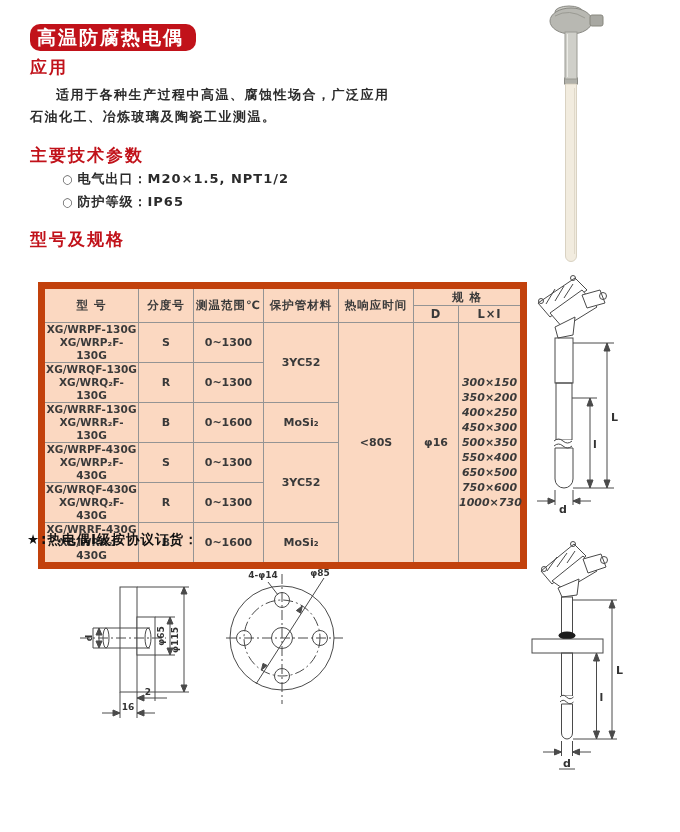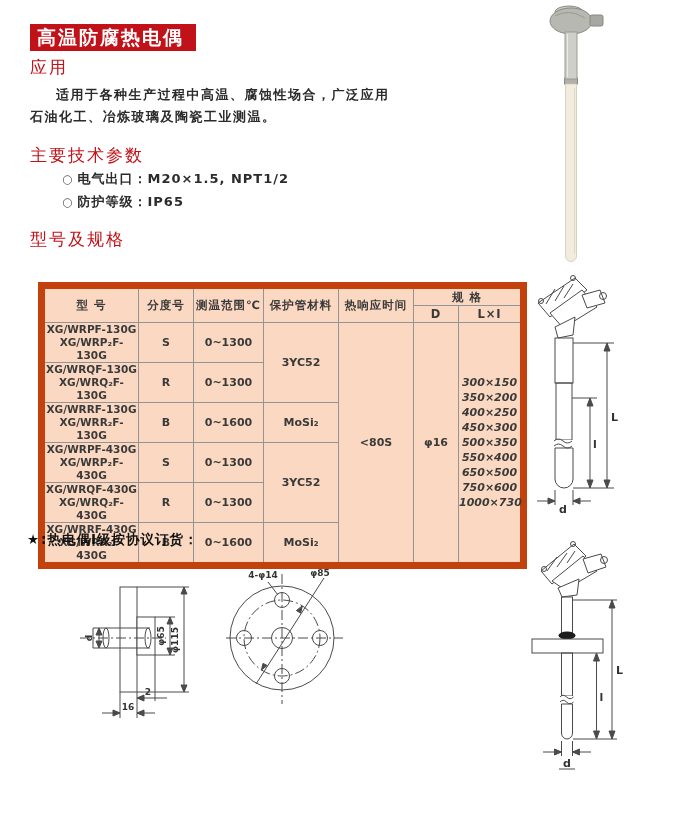--- a/index.html
+++ b/index.html
@@ -1,21 +1,21 @@
 <!DOCTYPE html>
 <html><head>
 <meta charset="utf-8">
 <style>
   html,body{margin:0;padding:0;background:#fff;}
   .page{position:relative;width:680px;height:832px;background:#ffffff;overflow:hidden;
         font-family:"DejaVu Sans","Liberation Sans",sans-serif;color:#2b2b2b;}
   .banner{position:absolute;left:30px;top:24px;width:166px;height:27px;background:#c1121a;
           color:#ffffff;font-weight:bold;font-size:19px;letter-spacing:2px;line-height:27px;
-          padding-left:7px;box-sizing:border-box;}
-  .sec-head{position:absolute;left:30px;color:#c1121a;font-weight:normal;font-size:17px;letter-spacing:2px;}
+          padding-left:7px;box-sizing:border-box;border-radius:10px;}
+  .sec-head{position:absolute;left:30px;color:#c1121a;font-weight:bold;font-size:17px;letter-spacing:2px;}
   .para-line{position:absolute;left:30px;width:430px;font-size:13px;font-weight:600;letter-spacing:1.5px;color:#2b2b2b;}
   .indent{padding-left:26px;}
   .bullets{position:absolute;left:62px;top:170px;}
   .bullet-item{height:23px;font-size:13px;font-weight:600;letter-spacing:1px;color:#2b2b2b;}
   .bullet-ring{color:#555;margin-right:4px;font-size:12px;}
   table.spec{position:absolute;left:38px;top:282px;width:482px;border-collapse:collapse;
              table-layout:fixed;background:#fbd8c1;border:7px solid #c2410c;}
   table.spec th,table.spec td{border:1px solid #949494;text-align:center;vertical-align:middle;
              font-weight:bold;color:#3a3a3a;padding:0;}
   table.spec th{font-size:11.5px;letter-spacing:1px;height:16px;}

